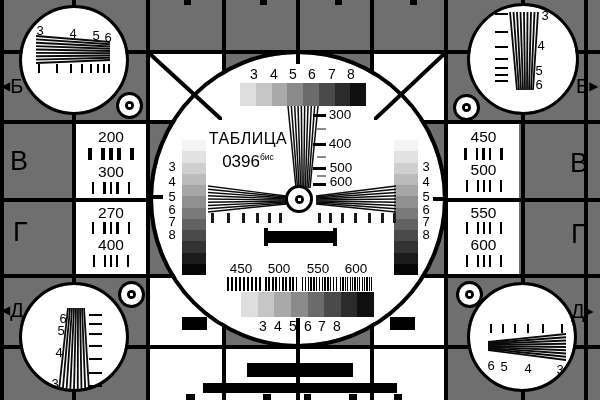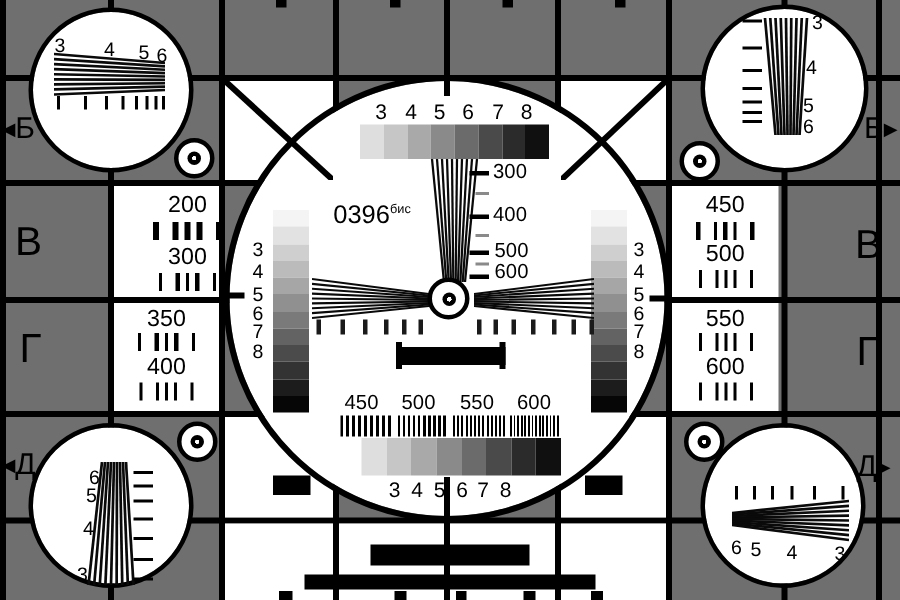--- a/index.html
+++ b/index.html
@@ -101,40 +101,40 @@
   <div class="stub" style="left:152px;top:195px;width:11px;height:4px;"></div>
   <div class="stub" style="left:433px;top:197px;width:12px;height:4px;"></div>
 
   <svg class="abs" style="left:150px;top:54px;" width="72" height="66">
     <line x1="0" y1="0" x2="72" y2="66" stroke="#000" stroke-width="4"></line>
   </svg>
   <svg class="abs" style="left:374px;top:54px;" width="70" height="66">
     <line x1="70" y1="0" x2="0" y2="66" stroke="#000" stroke-width="4"></line>
   </svg>
 
-  <div class="abs" style="left:76px;top:124px;width:70px;height:95px;padding-left:28px;">
+  <div class="abs" style="left:76px;top:124px;width:70px;height:95px;">
     <div class="cnum" style="top:5px;">200</div>
     <div class="ibars w4" style="top:24px;">
         <i></i>
         <i></i>
         <i></i>
         <i></i>
         <i></i>
       </div>
     <div class="cnum" style="top:40px;">300</div>
     <div class="ibars" style="top:58px;">
         <i></i>
         <i></i>
         <i></i>
         <i></i>
         <i></i>
       </div>
   </div>
   <div class="abs" style="left:76px;top:202px;width:70px;height:72px;">
-    <div class="cnum" style="top:3px;">350</div>
+    <div class="cnum" style="top:3px;">270</div>
     <div class="ibars" style="top:20px;">
         <i></i>
         <i></i>
         <i></i>
         <i></i>
         <i></i>
       </div>
     <div class="cnum" style="top:35px;">400</div>
     <div class="ibars w2" style="top:53px;">
         <i></i>
@@ -242,20 +242,21 @@
       <i class="tick" style="left: 317px; top: 175px; width: 9px; height: 2px; background: rgb(138, 138, 138);"></i>
     </div>
   <div class="plabels" style="font-size:13.5px;">
       <span class="plab" style="left: 340px; top: 114px;">300</span>
       <span class="plab" style="left: 340px; top: 143px;">400</span>
       <span class="plab" style="left: 341px; top: 167px;">500</span>
       <span class="plab" style="left: 341px; top: 181px;">600</span>
     </div>
 
   <div class="titleblock">
+    <div class="t1">ТАБЛИЦА</div>
     <div class="t2"><span>0396</span><sup>бис</sup></div>
   </div>
 
   <div class="steps" style="left: 182px; top: 140px; width: 24px; height: 135px; flex-direction: column;">
       <div style="background: rgb(244, 244, 244);"></div>
       <div style="background: rgb(226, 226, 226);"></div>
       <div style="background: rgb(207, 207, 207);"></div>
       <div style="background: rgb(187, 187, 187);"></div>
       <div style="background: rgb(166, 166, 166);"></div>
       <div style="background: rgb(144, 144, 144);"></div>

